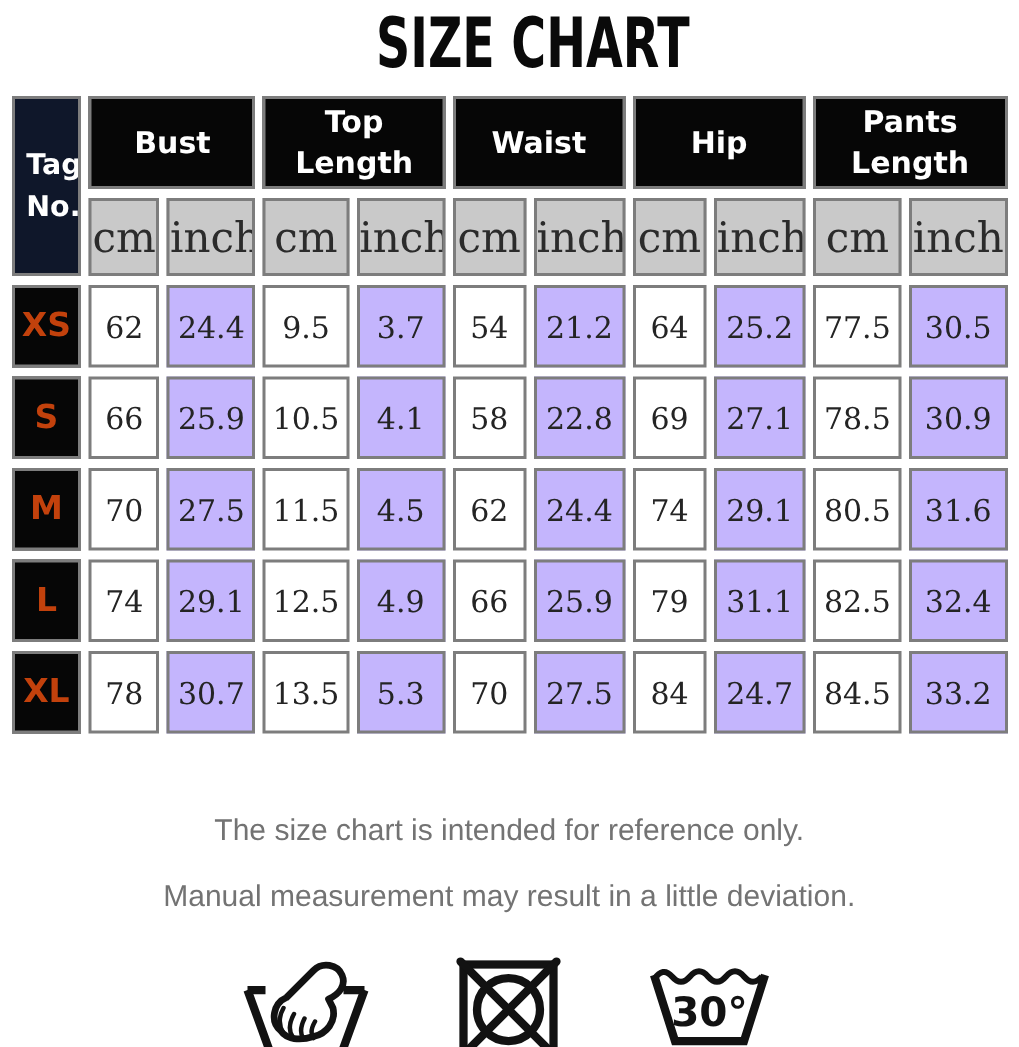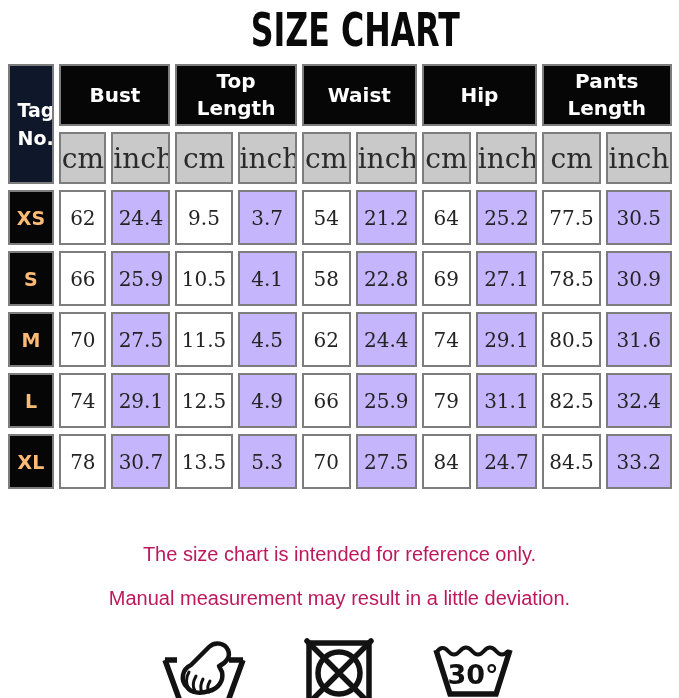--- a/index.html
+++ b/index.html
@@ -35,32 +35,32 @@
     font-family:"DejaVu Sans", sans-serif; font-weight:bold;
     font-size:19px; line-height:1.5;
     text-align:center; padding-left:8px;
   }
   .unit {
     background:#c9c9c9; color:#2b2b2b;
     font-family:"DejaVu Serif", serif; font-weight:normal;
     font-size:28px; height:48px;
   }
   th.tag-cell {
-    background:#060606; color:#fdba74;
+    background:#060606; color:#c2410c;
     font-family:"DejaVu Sans", sans-serif; font-weight:bold;
-    font-size:19px; height:51px;margin-top:48px;
+    font-size:22px; height:51px;margin-top:48px;
   }
   td.val {
     font-family:"DejaVu Serif", serif; font-size:20px;
     color:#242424; height:51px;
   }
   td.cm   { background:#ffffff; }
   td.inch { background:#c4b5fd; }
   .note {
-    text-align:center; font-size:20px; color:#be185d;
+    text-align:center; font-size:20px; color:#737373;
     font-family:"Liberation Sans", sans-serif;
   }
   .note.first  { margin-top:48px; }
   .note.second { margin-top:21px; }
   .icons-row {
     display:flex; justify-content:center; align-items:flex-end;
     gap:52px; margin-top:24px;
   }
   .care-icon { display:block; }
 </style>

